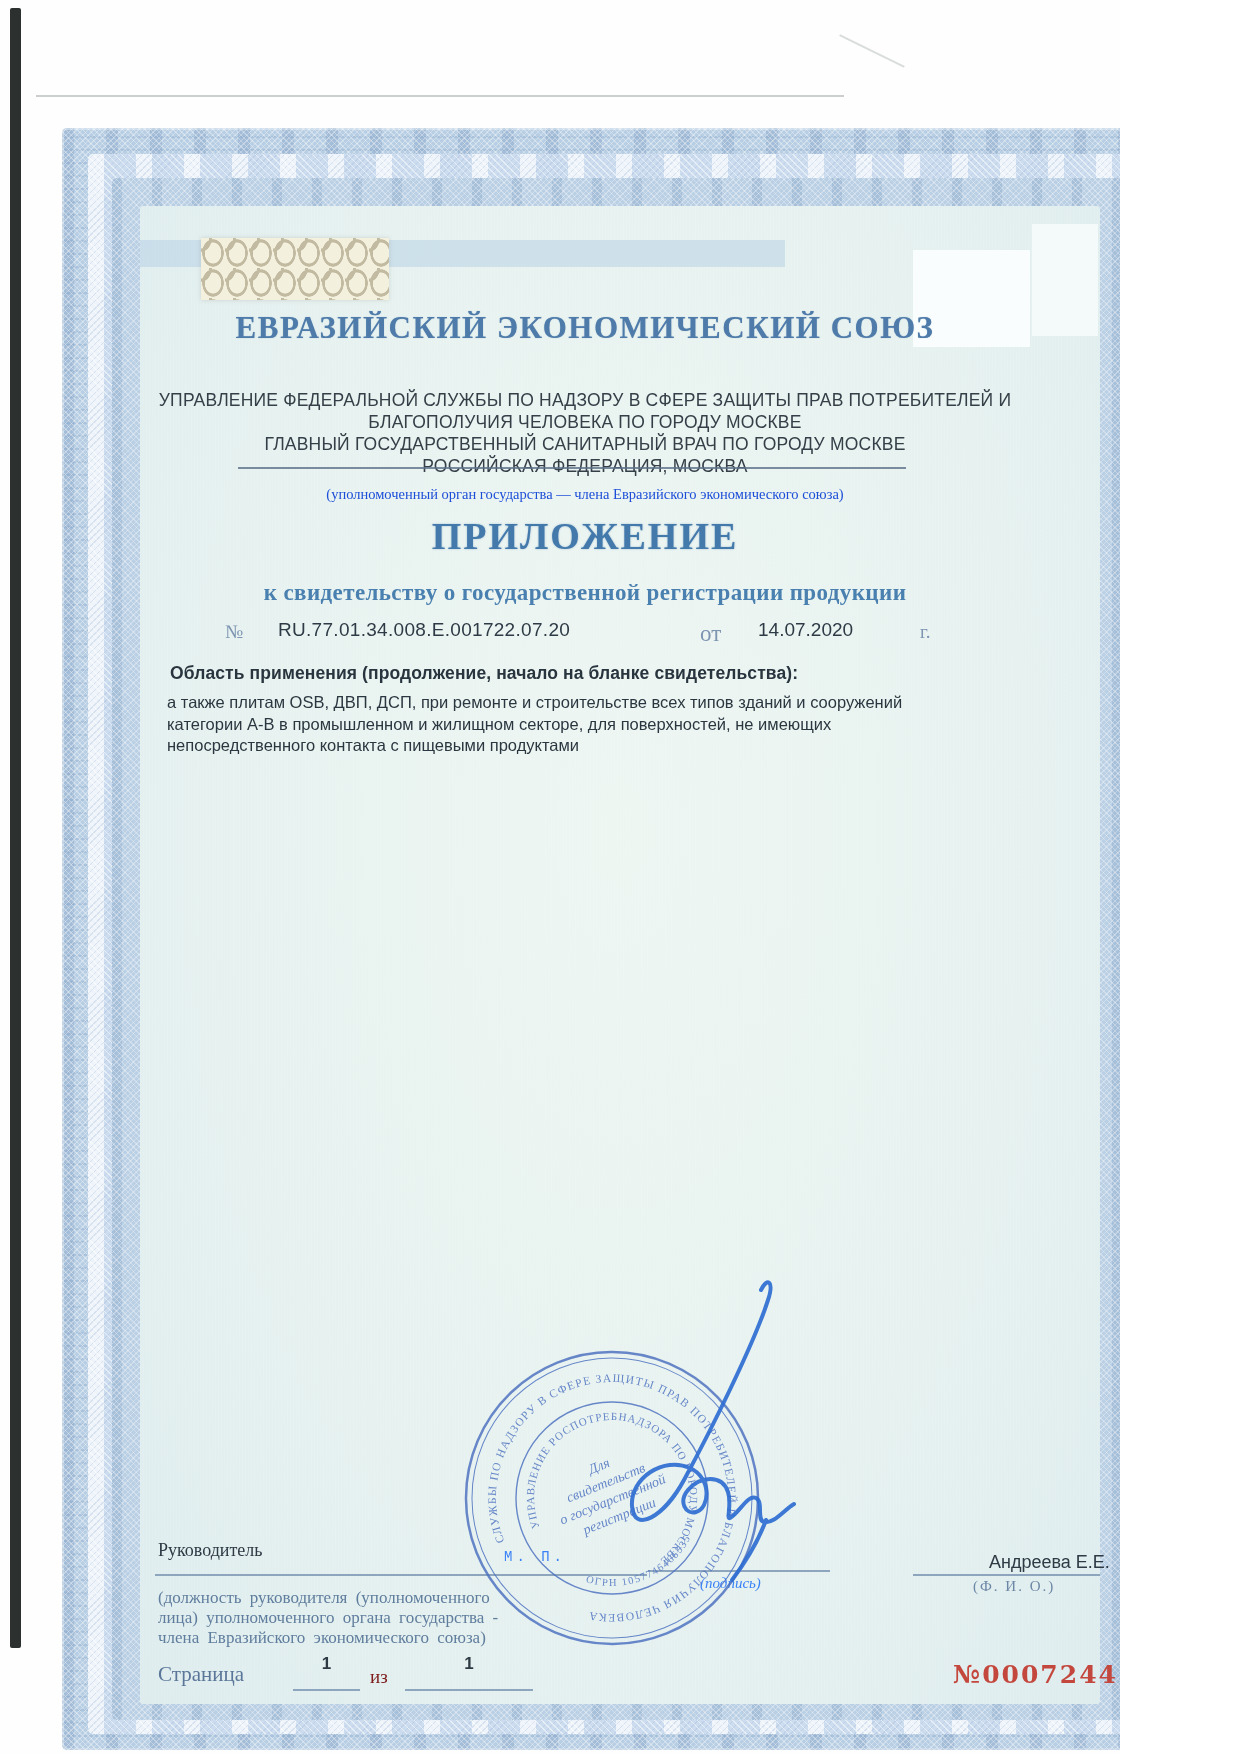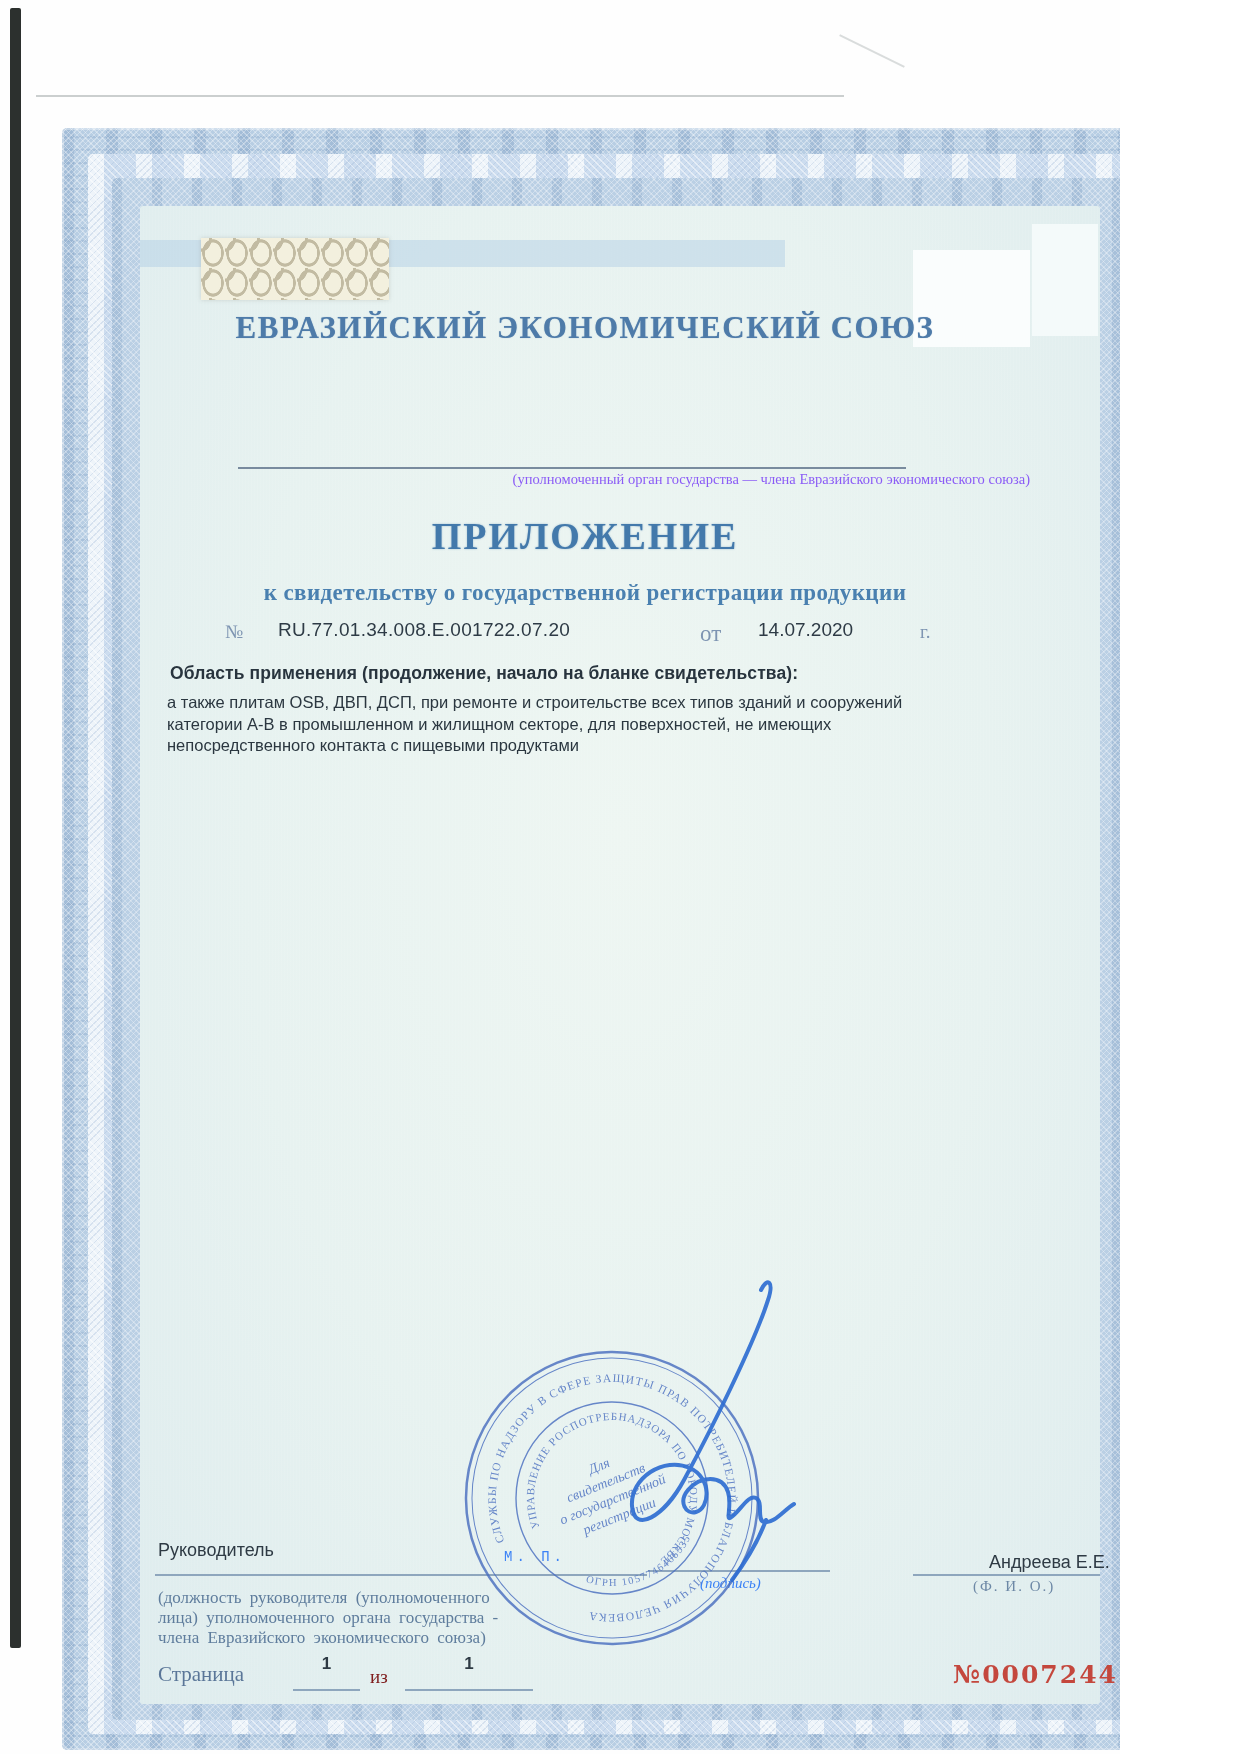--- a/index.html
+++ b/index.html
@@ -42,37 +42,37 @@
     background-size:24px 30px;box-shadow:0 0 4px rgba(120,120,110,.25);}
   .patch1{left:913px;top:250px;width:117px;height:97px;background:#fafdfd;}
   .patch2{left:1032px;top:224px;width:66px;height:112px;background:rgba(247,252,252,.85);}
 
   
   .center-col{left:140px;width:890px;text-align:center;}
   .union-title{top:310px;font-family:"Liberation Serif",serif;font-weight:bold;font-size:31px;
     letter-spacing:1.5px;color:#4e7ba9;text-shadow:0 0 1px rgba(78,123,169,.55);}
   .auth-block{top:389px;font-size:17.5px;color:#343f48;line-height:22px;letter-spacing:.2px;}
   .rule-auth{left:238px;top:467px;width:668px;height:1.5px;background:rgba(92,112,138,.8);}
-  .auth-note{top:471px;font-family:"Liberation Serif",serif;font-size:14.5px;color:#8b5cf6;z-index:1;text-align:right;}
+  .auth-note{top:486px;font-family:"Liberation Serif",serif;font-size:14.5px;color:#1d4ed8;z-index:1;}
   .doc-title{top:514px;font-family:"Liberation Serif",serif;font-weight:bold;font-size:38px;
     letter-spacing:2px;color:#4379ab;text-shadow:0 0 2px rgba(67,121,171,.45);z-index:2;}
   .doc-subtitle{top:580px;font-family:"Liberation Serif",serif;font-weight:bold;font-size:23px;
     letter-spacing:.4px;color:#4a80b0;}
 
   .num-label{left:225px;top:621px;font-family:"Liberation Serif",serif;font-size:19px;color:#7e95b2;}
   .num-value{left:278px;top:619px;font-size:19px;color:#2e3b46;letter-spacing:.3px;}
   .date-label{left:700px;top:621px;font-family:"Liberation Serif",serif;font-size:23px;color:#7e95b2;}
   .date-value{left:758px;top:619px;font-size:19px;color:#2e3b46;}
   .year-label{left:920px;top:621px;font-family:"Liberation Serif",serif;font-size:19px;color:#7e95b2;}
 
   .scope-head{left:170px;top:663px;font-weight:bold;font-size:17.5px;color:#28343e;letter-spacing:.1px;}
   .scope-text{left:167px;top:692px;width:790px;font-size:16.5px;color:#2b3740;line-height:21.5px;}
 
   
-  .head-label{left:158px;top:1540px;font-size:18px;color:#2e3a44;}
+  .head-label{left:158px;top:1540px;font-size:18px;color:#2e3a44;font-family:Liberation Serif, serif;}
   .head-rule{left:155px;top:1574px;width:492px;height:1.5px;background:#8ea6bd;}
   .head-caption{left:158px;top:1588px;width:410px;font-family:"Liberation Serif",serif;
     font-size:17px;color:#5f7d9d;line-height:20px;word-spacing:4px;}
   .mp{left:504px;top:1549px;font-family:Liberation Mono, monospace;font-size:14px;color:#3b82f6;letter-spacing:4px;z-index:6;}
   .sig-rule{left:648px;top:1570px;width:182px;height:1.5px;background:#8ea6bd;}
   .sig-caption{left:700px;top:1575px;font-family:"Liberation Serif",serif;font-size:15px;color:#3b82f6;font-style:italic;}
   .signer-name{left:972px;top:1552px;font-size:18px;color:#2e3a44;margin-left:17px;}
   .name-rule{left:913px;top:1574px;width:187px;height:1.5px;background:#8ea6bd;}
   .name-caption{left:973px;top:1578px;font-family:"Liberation Serif",serif;font-size:15px;color:#6d88a6;letter-spacing:2px;}
 
@@ -104,20 +104,26 @@
     <div class="band paper"></div>
   </div>
 
   <div class="abs band-top-tint"></div>
   <div class="abs hologram"></div>
   <div class="abs patch1"></div>
   <div class="abs patch2"></div>
 
   <div class="abs center-col union-title">ЕВРАЗИЙСКИЙ ЭКОНОМИЧЕСКИЙ СОЮЗ</div>
 
+  <div class="abs center-col auth-block">
+    <div>УПРАВЛЕНИЕ ФЕДЕРАЛЬНОЙ СЛУЖБЫ ПО НАДЗОРУ В СФЕРЕ ЗАЩИТЫ ПРАВ ПОТРЕБИТЕЛЕЙ И</div>
+    <div>БЛАГОПОЛУЧИЯ ЧЕЛОВЕКА ПО ГОРОДУ МОСКВЕ</div>
+    <div>ГЛАВНЫЙ ГОСУДАРСТВЕННЫЙ САНИТАРНЫЙ ВРАЧ ПО ГОРОДУ МОСКВЕ</div>
+    <div>РОССИЙСКАЯ ФЕДЕРАЦИЯ, МОСКВА</div>
+  </div>
   <div class="abs rule-auth"></div>
   <div class="abs center-col auth-note">(уполномоченный орган государства — члена Евразийского экономического союза)</div>
 
   <div class="abs center-col doc-title">ПРИЛОЖЕНИЕ</div>
   <div class="abs center-col doc-subtitle">к свидетельству о государственной регистрации продукции</div>
 
   <div class="abs num-label">№</div>
   <div class="abs num-value">RU.77.01.34.008.Е.001722.07.20</div>
   <div class="abs date-label">от</div>
   <div class="abs date-value">14.07.2020</div>

